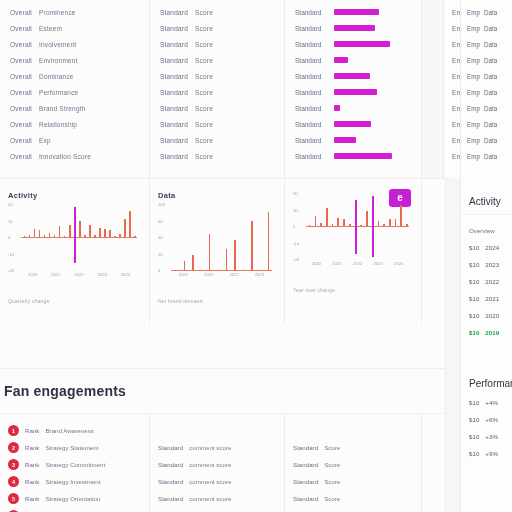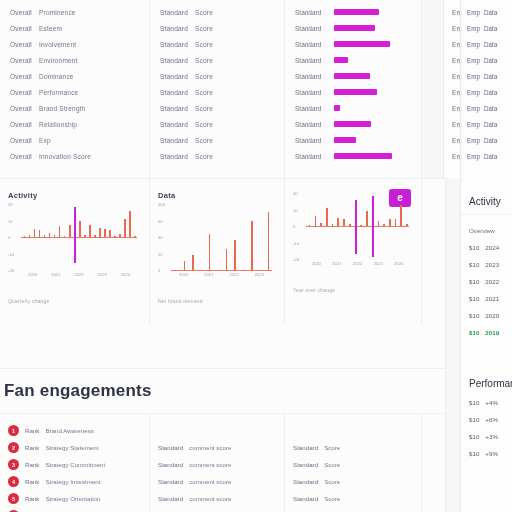--- a/index.html
+++ b/index.html
@@ -51,21 +51,21 @@
   .xlabels{position:absolute;left:13px;right:2px;bottom:0;height:10px;}
   .xtick{position:absolute;font-size:4.2px;color:#9ea3b4;transform:translateX(-50%);}
   .card-foot{font-size:5px;color:#a3a7b7;margin-top:16px;letter-spacing:.2px;}
   .badge-btn{position:absolute;right:10px;top:10px;width:22px;height:18px;border-radius:3px;
     background:#c61fd4;display:flex;align-items:center;justify-content:center;}
   .badge-glyph{color:#fff;font-size:10px;font-weight:bold;line-height:1;}
 
   
   .fan-section{position:absolute;left:0;top:368px;width:512px;height:144px;background:#fcfcfd;border-top:1px solid #eceef2;}
   .fan-head{height:44px;display:flex;align-items:center;padding-left:4px;}
-  .fan-title{font-size:17px;font-weight:bold;color:#2f3345;letter-spacing:.2px;text-align:center;}
+  .fan-title{font-size:14px;font-weight:bold;color:#2f3345;letter-spacing:.2px;text-align:center;}
   .fan-cols{display:flex;height:100px;border-top:1px solid #eef0f3;}
   .fcol{box-sizing:border-box;padding:8px 8px 0 8px;}
   .fcol.f1{width:150px;border-right:1px solid #edeef2;}
   .fcol.f2{width:135px;border-right:1px solid #edeef2;}
   .fcol.f3{width:137px;border-right:1px solid #edeef2;}
   .frow{height:17px;display:flex;align-items:center;gap:6px;font-size:6.2px;color:#5e6379;white-space:nowrap;overflow:hidden;}
   .dot{flex:0 0 11px;width:11px;height:11px;border-radius:50%;background:#dc2b3e;
     display:flex;align-items:center;justify-content:center;color:#fff;font-size:5.5px;font-weight:bold;}
   .frow .fk{color:#6a6f85;}
   .frow .fv{color:#757a90;}

